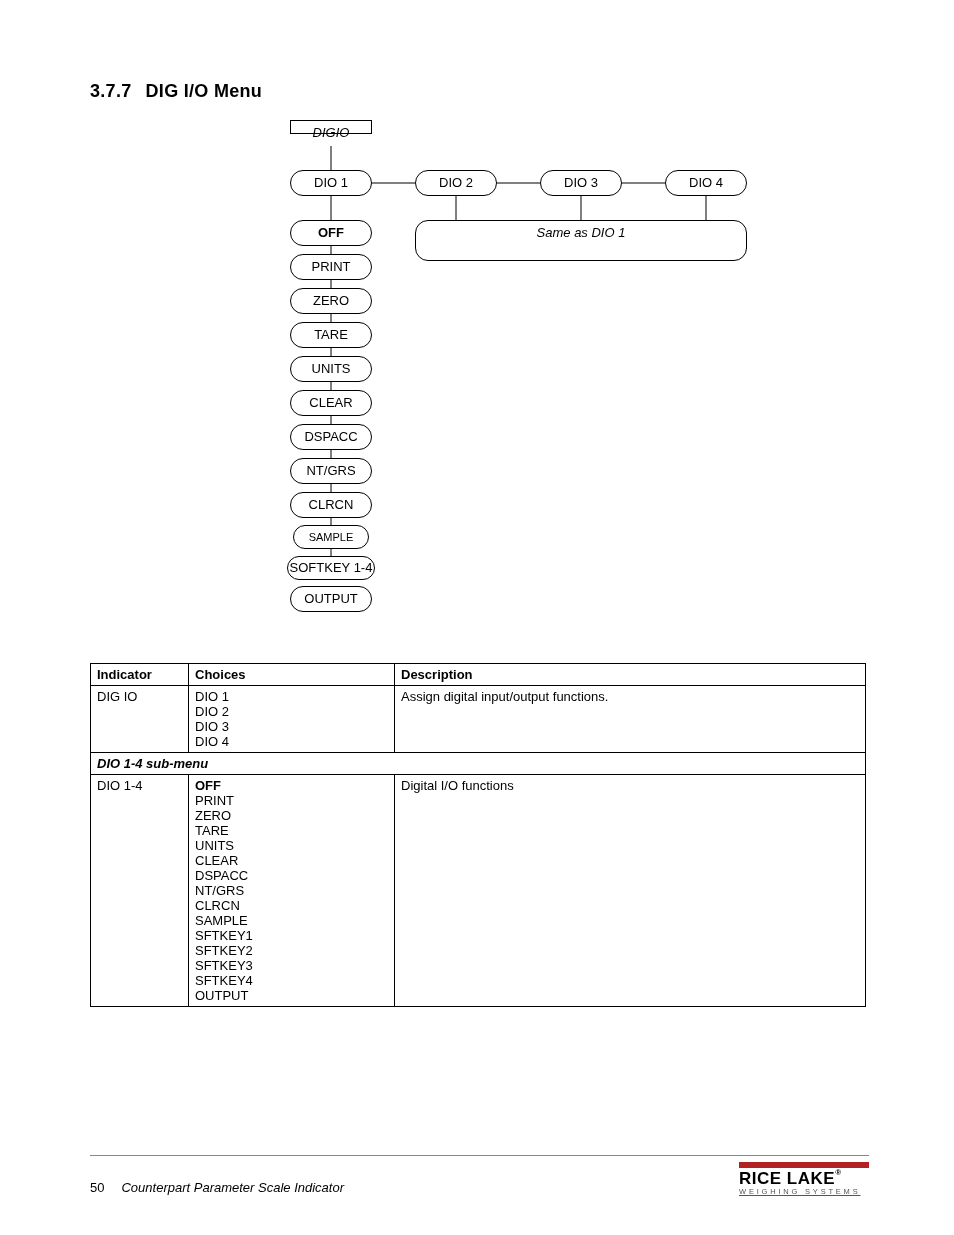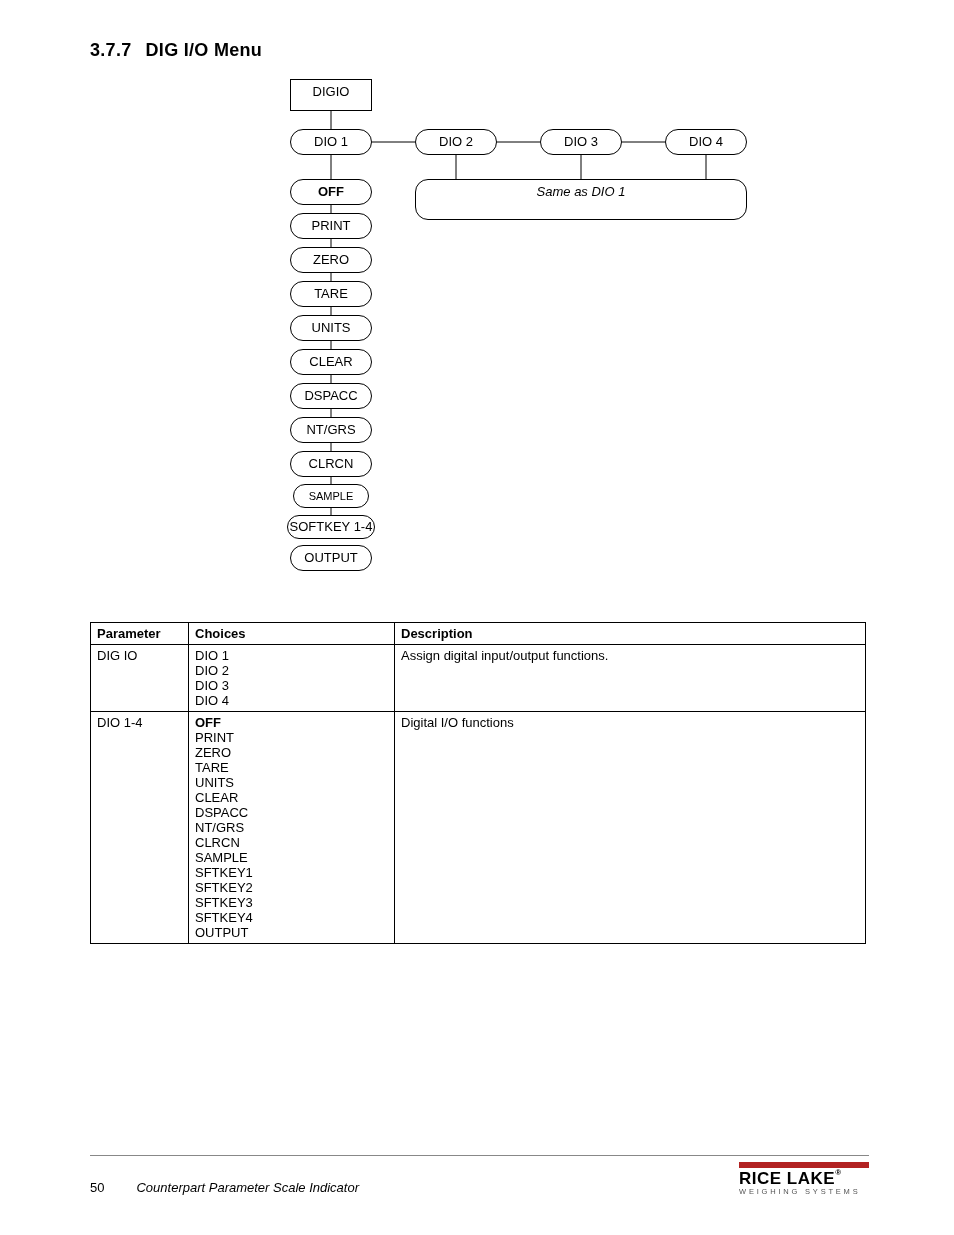--- a/index.html
+++ b/index.html
@@ -7,21 +7,21 @@
     padding: 0;
     font-family: Arial, Helvetica, sans-serif;
     background: #fff;
     color: #000;
     width: 954px;
     height: 1235px;
     position: relative;
     box-sizing: border-box;
   }
   .page {
-    padding: 40px 85px 0 90px;
+    padding: 81px 85px 0 90px;
     box-sizing: border-box;
   }
   .section-heading {
     font-family: "Arial Black", Arial, sans-serif;
     font-weight: 900;
     font-size: 18px;
     letter-spacing: 0.3px;
     margin-bottom: 18px;
   }
   .section-heading .num { margin-right: 14px; }
@@ -37,22 +37,23 @@
   .d-box {
     position: absolute;
     border: 1px solid #000;
     font-size: 13px;
     text-align: center;
     background: #fff;
     box-sizing: border-box;
   }
   .d-rect {
     width: 82px;
-    height: 32px;
+    height: 14px;
     line-height: 24px;
+    font-style: italic;
   }
   .d-pill {
     width: 82px;
     height: 26px;
     line-height: 24px;
     border-radius: 13px;
   }
   .d-pill-small {
     width: 76px;
     height: 24px;
@@ -115,21 +116,21 @@
   }
   .footer-row {
     display: flex;
     justify-content: space-between;
     align-items: flex-end;
   }
   .footer-left {
     font-size: 13px;
     display: flex;
     align-items: baseline;
-    gap: 32px;
+    gap: 17px;
   }
   .page-num { font-weight: normal; }
   .doc-title { font-style: italic; }
   .logo {
     text-align: left;
     line-height: 1;
   }
   .logo-bar {
     width: 130px;
     height: 6px;
@@ -141,20 +142,21 @@
     font-family: "Arial Black", Arial, sans-serif;
     font-weight: 900;
     font-size: 17px;
     letter-spacing: 0.5px;
   }
   .logo-sub {
     font-size: 7.5px;
     letter-spacing: 2.8px;
     color: #555;
     margin-top: 1px;
+    text-decoration: underline;
   }
   .logo .reg {
     font-size: 8px;
     vertical-align: top;
     position: relative;
     top: -1px;
   }
 </style>
 </head>
 <body>
@@ -227,35 +229,38 @@
     
     .diagram .d-pill-small[data-name="diagram-opt-sample"]  { left:13px; top:405px; }
     .diagram .d-pill-small[data-name="diagram-opt-softkey"] { left:7px;  top:432px; width:88px; font-size:13px; line-height:22px; }
     .diagram .d-pill[data-name="diagram-opt-output"]       { left:10px; top:459px; }
     .diagram { height: 495px; }
   </style>
 
   <table class="param" data-name="parameter-table">
     <thead>
       <tr data-name="table-header-row">
-        <th class="col-param" data-name="th-parameter">Parameter</th>
+        <th class="col-param" data-name="th-parameter">Indicator</th>
         <th class="col-choices" data-name="th-choices">Choices</th>
         <th data-name="th-description">Description</th>
       </tr>
     </thead>
     <tbody>
       <tr data-name="table-row">
         <td data-name="cell-param">DIG IO</td>
         <td data-name="cell-choices">
           <div data-name="choice-item">DIO 1</div>
           <div data-name="choice-item">DIO 2</div>
           <div data-name="choice-item">DIO 3</div>
           <div data-name="choice-item">DIO 4</div>
         </td>
         <td data-name="cell-desc">Assign digital input/output functions.</td>
+      </tr>
+      <tr class="submenu-row" data-name="table-submenu-row">
+        <td colspan="3" data-name="submenu-label">DIO 1-4 sub-menu</td>
       </tr>
       <tr data-name="table-row">
         <td data-name="cell-param">DIO 1-4</td>
         <td data-name="cell-choices">
           <div class="bold" data-name="choice-item">OFF</div>
           <div data-name="choice-item">PRINT</div>
           <div data-name="choice-item">ZERO</div>
           <div data-name="choice-item">TARE</div>
           <div data-name="choice-item">UNITS</div>
           <div data-name="choice-item">CLEAR</div>

